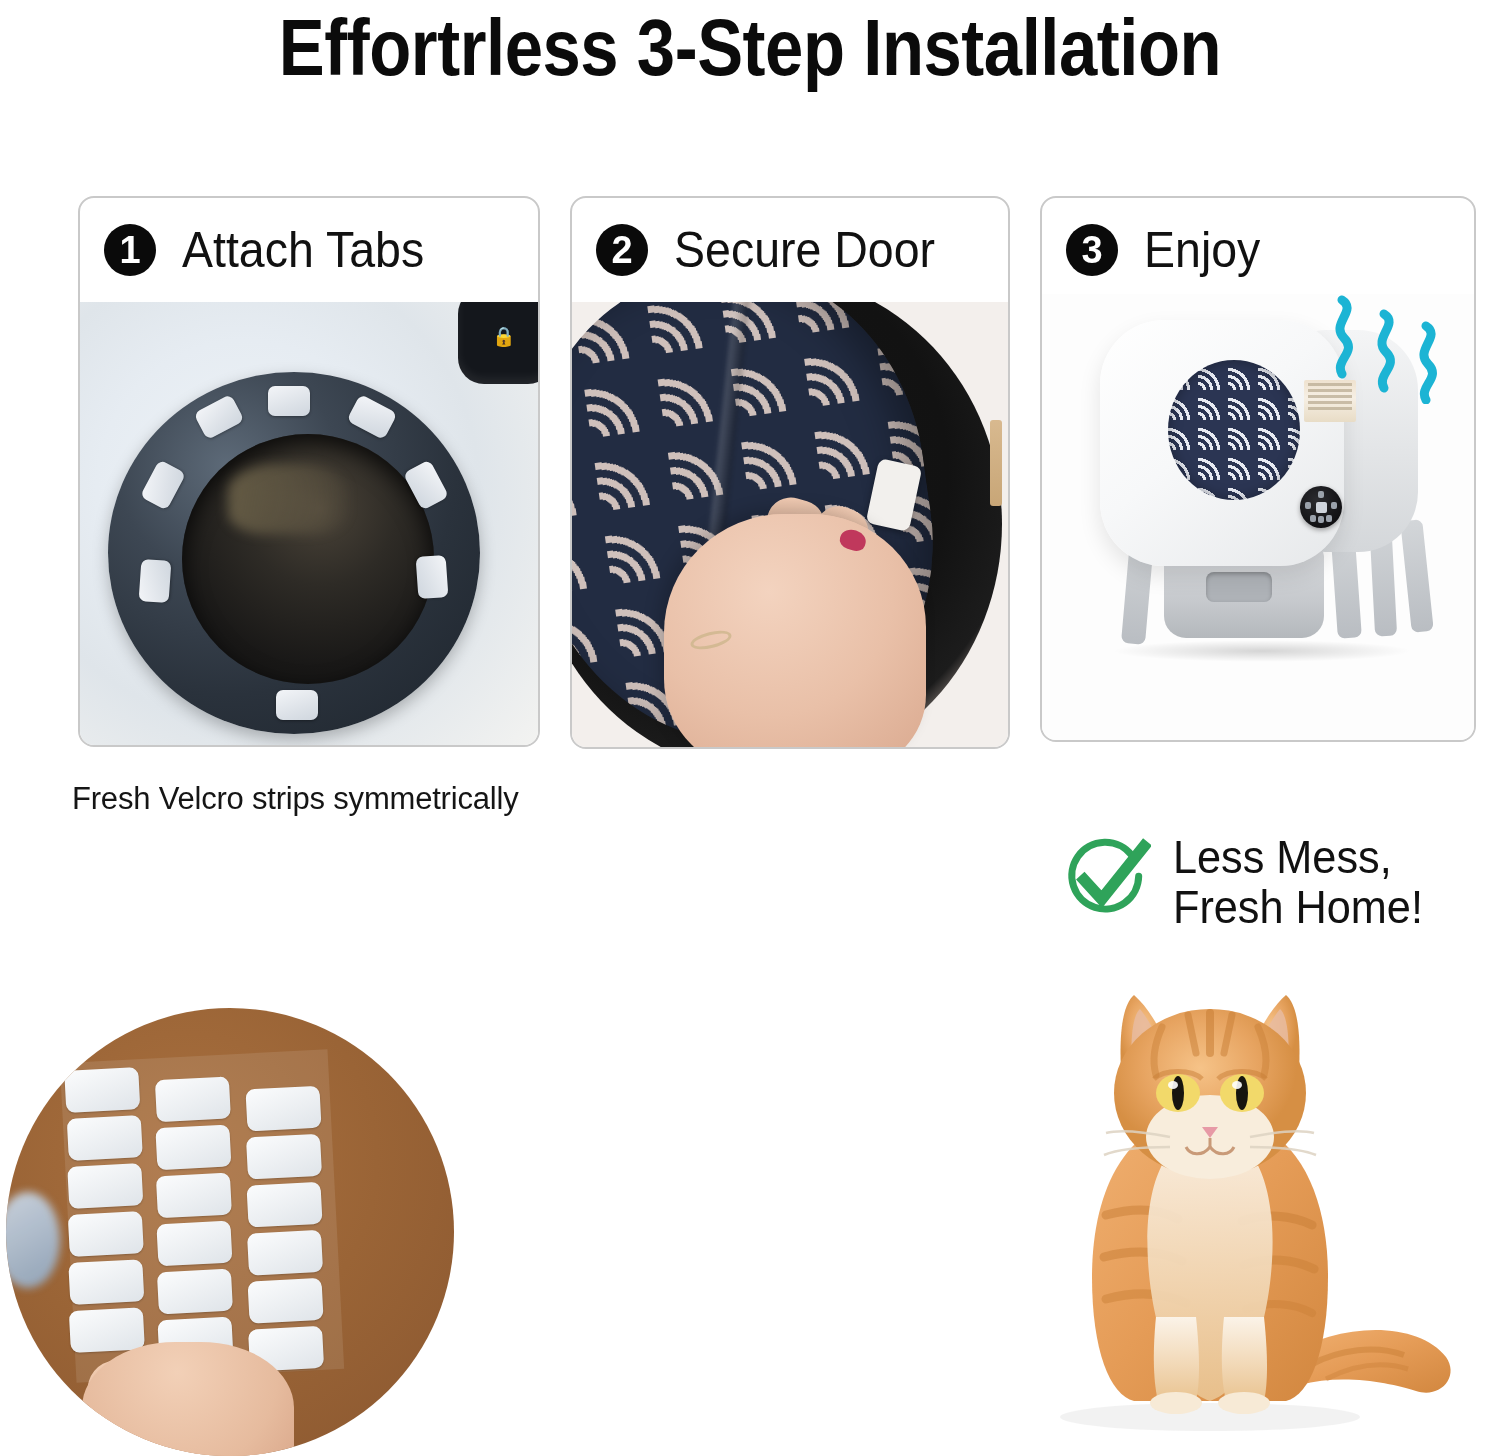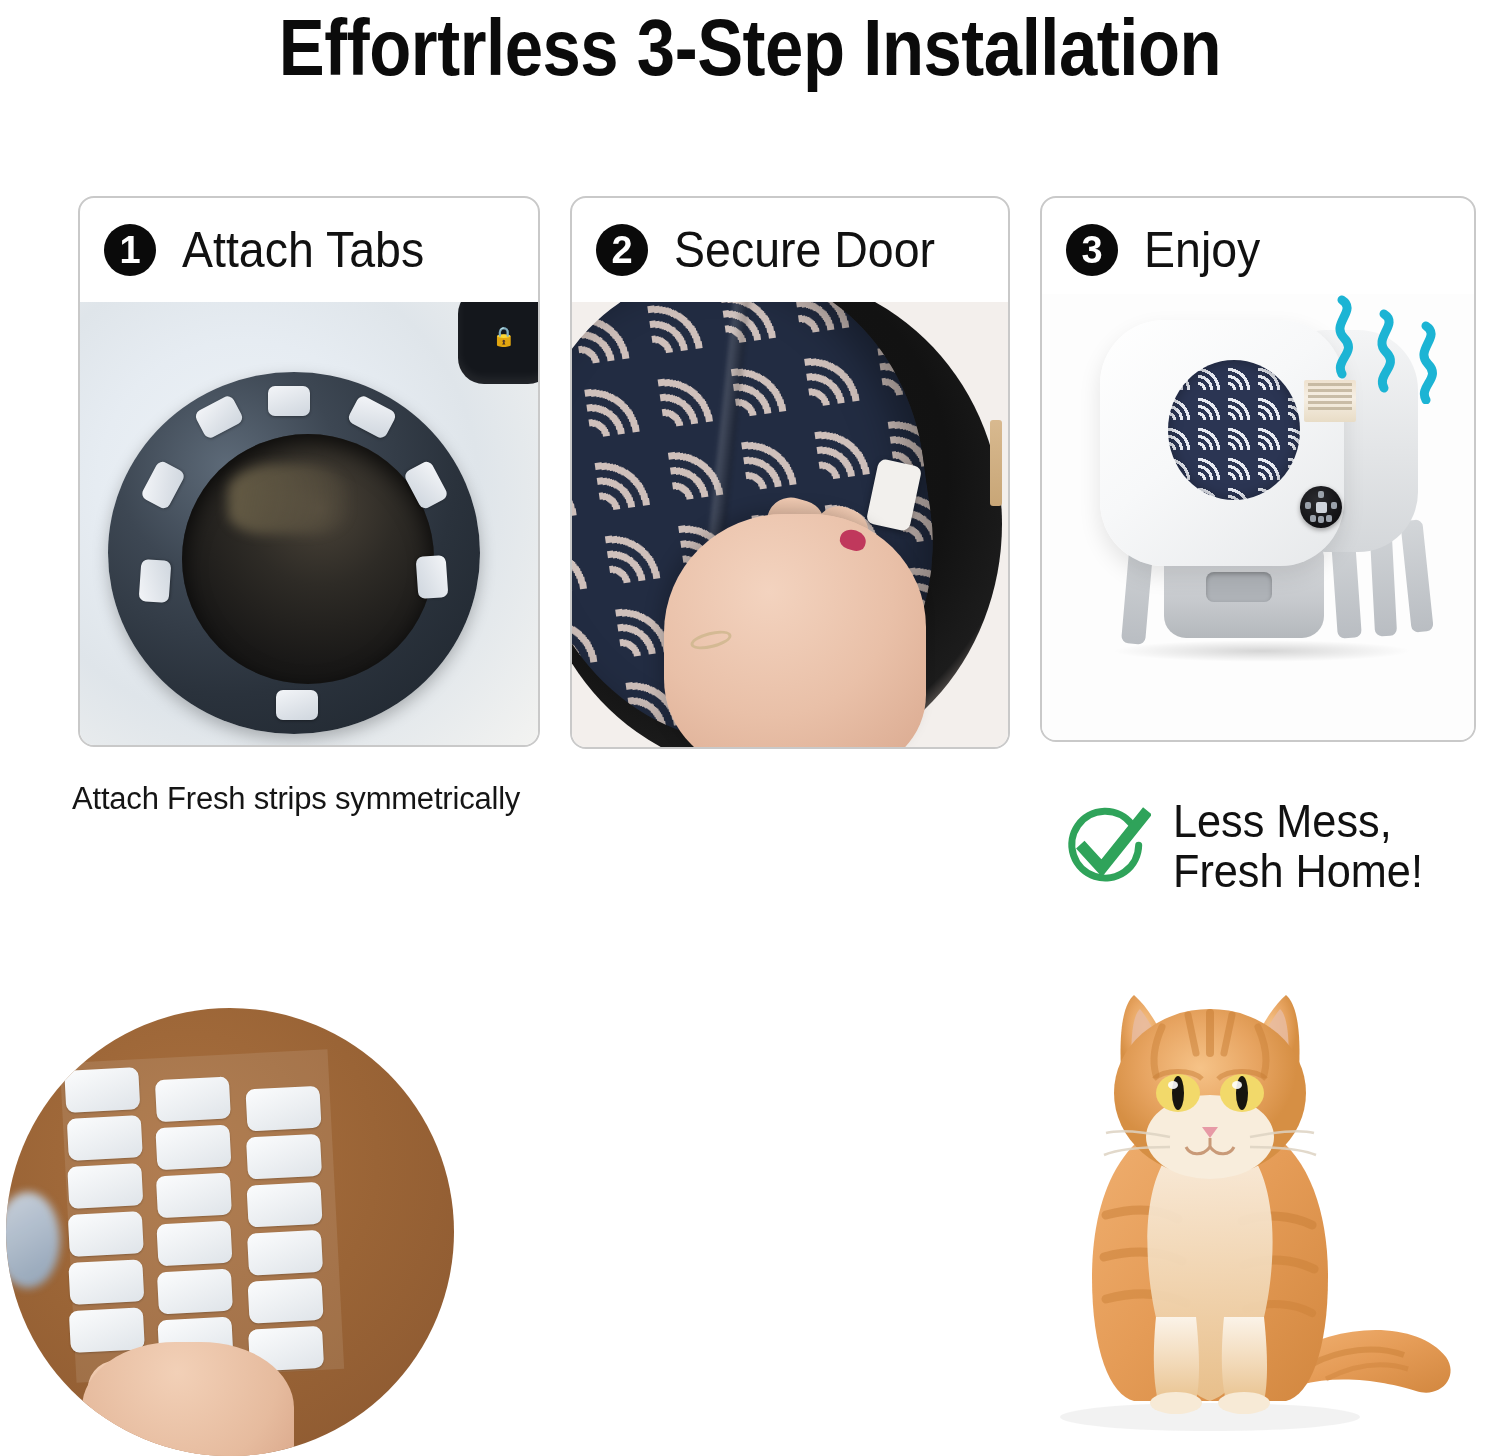--- a/index.html
+++ b/index.html
@@ -359,24 +359,24 @@
     line-height: 45px;
     color: #151515;
     font-weight: 400;
     letter-spacing: -0.2px;
   }
 
   
   .benefit {
     position: absolute;
     left: 1063px;
-    top: 796px;
+    top: 832px;
     width: 420px;
     display: flex;
-    align-items: center;
+    align-items: flex-start;
   }
   .benefit-check { width: 88px; height: 88px; flex: none; margin-top: 2px; }
   .benefit-text {
     margin-left: 22px;
     font-family: "Liberation Sans Narrow", "Liberation Sans", sans-serif;
     font-size: 46px;
     line-height: 50px;
     color: #111111;
     transform: scaleX(0.94);
     transform-origin: left top;
@@ -538,21 +538,21 @@
     </div>
 
     <div class="card-head">
       <div class="step-badge">3</div>
       <div class="step-title">Enjoy</div>
     </div>
   </div>
 </div>
 
 <div class="caption">
-  <div>Attach Fresh strips symmetrically</div>
+  <div>Fresh Velcro strips symmetrically</div>
 </div>
 
 <div class="benefit">
   <svg class="benefit-check" viewBox="0 0 100 100">
     <path d="M78 24 A38 38 0 1 0 86 48" fill="none" stroke="#2fa35a" stroke-width="8" stroke-linecap="round"></path>
     <path d="M24 52 L44 74 L92 14" fill="none" stroke="#2fa35a" stroke-width="13" stroke-linecap="square" stroke-linejoin="miter"></path>
   </svg>
   <div class="benefit-text">
     <div>Less Mess,</div>
     <div>Fresh Home!</div>

